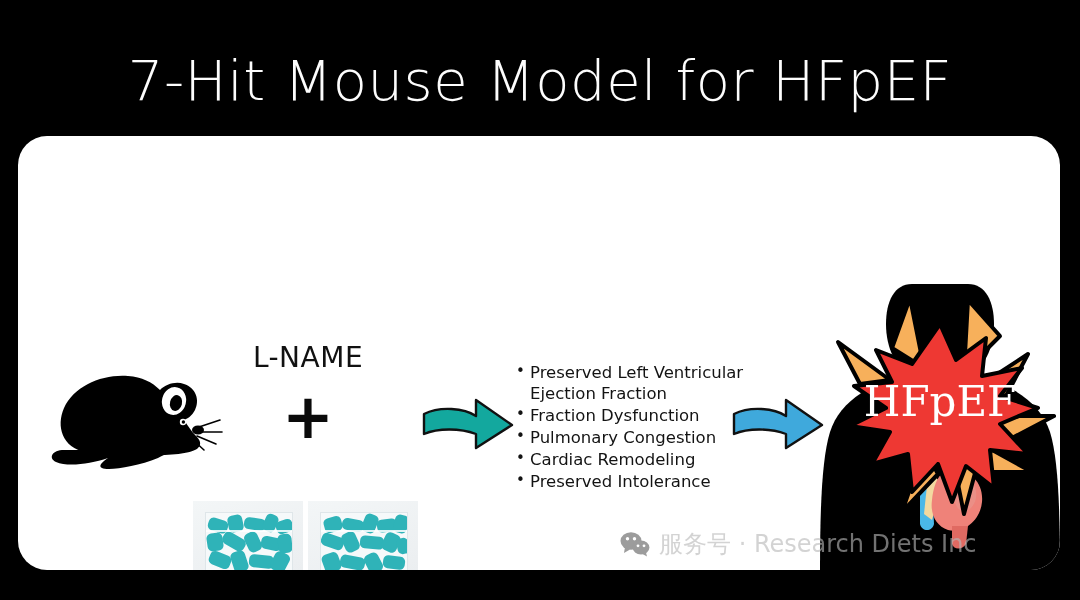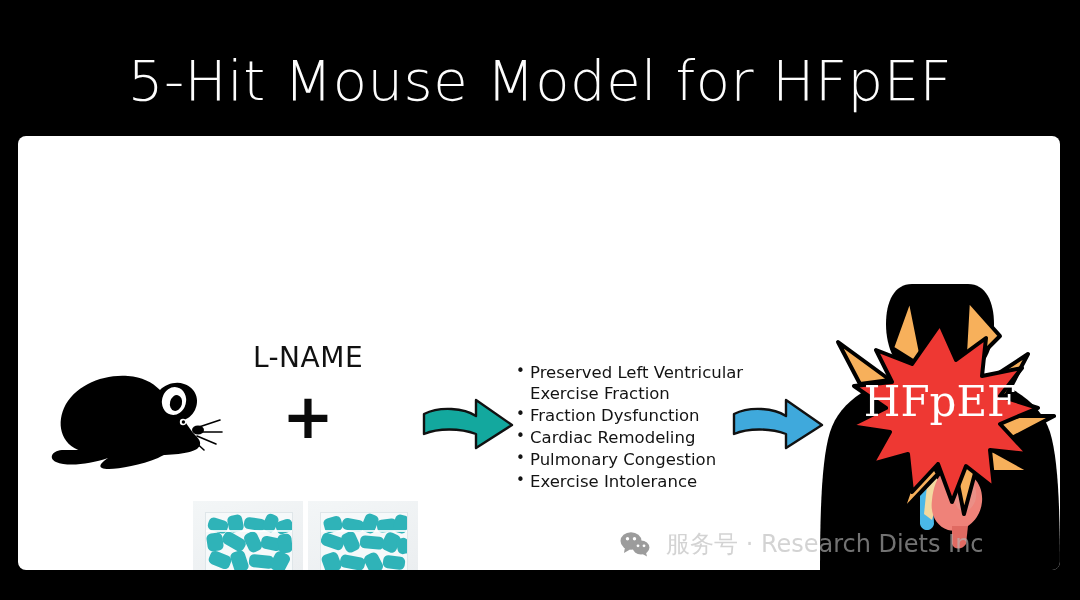--- a/index.html
+++ b/index.html
@@ -22,21 +22,21 @@
     letter-spacing:0.5px;
     font-family:"DejaVu Sans", sans-serif;
     white-space:nowrap;
   }
 
   
   .card{
     position:absolute;left:18px;top:136px;
     width:1042px;height:434px;
     background:#ffffff;
-    border-radius:8px;
+    border-radius:29px;
     overflow:hidden;
   }
 
   
   .mouse{position:absolute;left:28px;top:218px;width:180px;height:125px;}
 
   
   .lname{
     position:absolute;left:170px;top:205px;width:240px;
     text-align:center;color:#111;
@@ -89,35 +89,35 @@
   .bullets .b:before{
     content:"\2022";position:absolute;left:0;top:-1px;font-size:15px;
   }
 
   
   .person{position:absolute;left:798px;top:140px;width:248px;height:300px;}
 
   
   .watermark{
     position:absolute;left:620px;top:528px;
-    display:flex;align-items:center;gap:16px;
+    display:flex;align-items:center;gap:9px;
     color:#b9b9b9;
     font-size:24px;
     font-family:"DejaVu Sans", sans-serif;
     white-space:nowrap;
     pointer-events:none;
   }
   .watermark .wmtext{opacity:.62;}
 </style>
 </head>
 <body>
 
 <div id="stage">
 
-  <div class="title">5-Hit Mouse Model for HFpEF</div>
+  <div class="title">7-Hit Mouse Model for HFpEF</div>
 
   <div class="card">
 
     <svg class="mouse" viewBox="0 0 180 125">
       <path fill="#000" d="M18,96 C6,96 2,104 10,108 C22,113 44,110 62,104 C56,108 52,112 56,114
         C62,117 90,113 112,104 C120,100 124,98 126,96 Z"></path>
       <path fill="#000" d="M40,98 C16,94 10,72 18,54 C28,32 56,20 82,22 C96,23 106,28 114,36
         C120,30 130,27 138,30 C150,34 154,46 149,56 C146,62 141,65 138,66
         C142,72 146,78 150,82 C154,86 156,90 152,94 C146,100 120,102 96,101 C74,100 54,100 40,98 Z"></path>
       <ellipse cx="128" cy="47" rx="12" ry="14" fill="#fff" transform="rotate(14 128 47)"></ellipse>
@@ -186,25 +186,25 @@
         </div>
 
       </div>
     </div>
 
     <svg class="arrow1" viewBox="0 0 98 66">
       <path d="M4,26 C20,18 44,20 56,28 L56,12 L92,37 L56,60 L56,46 C40,40 18,40 4,46 Z" fill="#13a89e" stroke="#111" stroke-width="2.4" stroke-linejoin="round"></path>
     </svg>
 
     <div class="bullets">
-      <div class="b">Preserved Left Ventricular Exercise Fraction</div>
+      <div class="b">Preserved Left Ventricular Ejection Fraction</div>
       <div class="b">Fraction Dysfunction</div>
+      <div class="b">Pulmonary Congestion</div>
       <div class="b">Cardiac Remodeling</div>
-      <div class="b">Pulmonary Congestion</div>
-      <div class="b">Exercise Intolerance</div>
+      <div class="b">Preserved Intolerance</div>
     </div>
 
     <svg class="arrow2" viewBox="0 0 98 66">
       <path d="M4,26 C20,18 44,20 56,28 L56,12 L92,37 L56,60 L56,46 C40,40 18,40 4,46 Z" fill="#3fa9dc" stroke="#111" stroke-width="2.4" stroke-linejoin="round"></path>
     </svg>
 
     <svg class="person" viewBox="0 0 248 300">
 
       <g>
         <path fill="#000" d="M96,8 C78,8 70,26 70,48 C70,72 80,94 98,100 L150,100 C168,94 178,72 178,48

